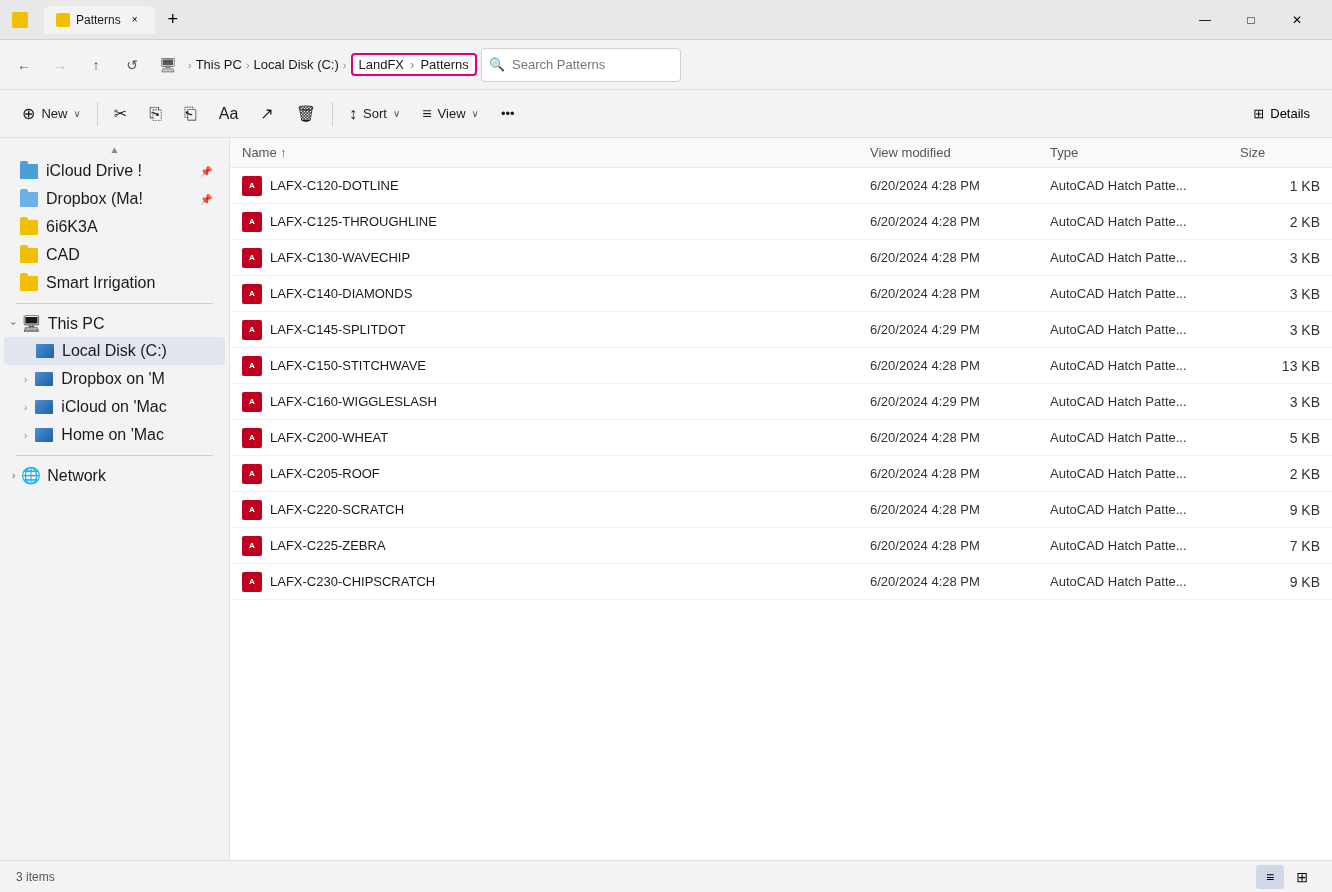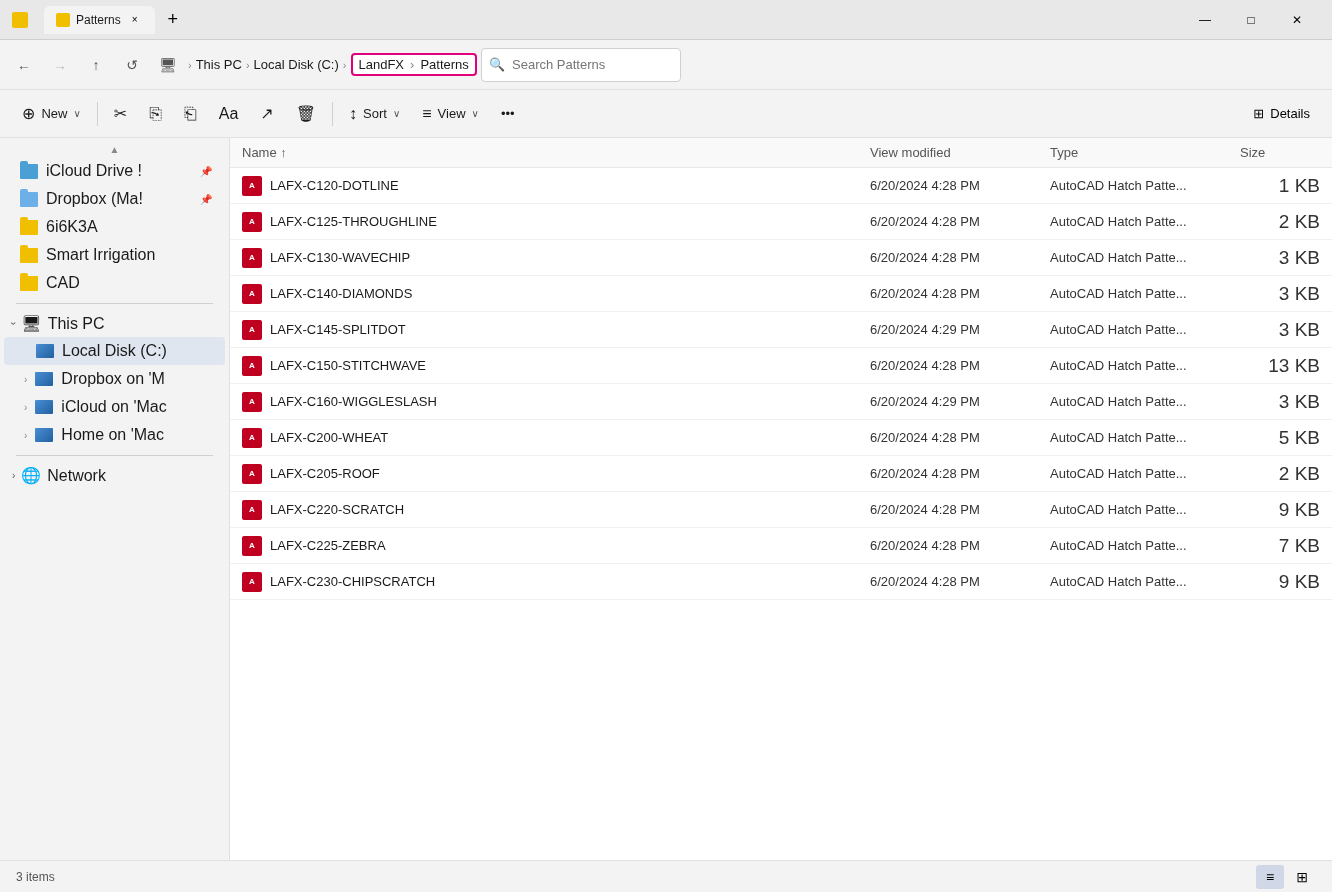--- a/index.html
+++ b/index.html
@@ -192,21 +192,21 @@
       align-items: center;
       justify-content: center;
       font-size: 8px;
       font-weight: bold;
       color: white;
       flex-shrink: 0;
     }
     .file-name-text { font-size: 13px; overflow: hidden; text-overflow: ellipsis; white-space: nowrap; }
     .col-date-val { width: 180px; flex-shrink: 0; font-size: 13px; color: #333; }
     .col-type-val { width: 190px; flex-shrink: 0; font-size: 13px; color: #333; }
-    .col-size-val { width: 80px; flex-shrink: 0; font-size: 19px; color: #333; text-align: right; }
+    .col-size-val { width: 80px; flex-shrink: 0; font-size: 14px; color: #333; text-align: right; }
 
     
     .status-bar {
       height: 32px;
       background: #f3f3f3;
       border-top: 1px solid #e0e0e0;
       display: flex;
       align-items: center;
       padding: 0 16px;
       justify-content: space-between;
@@ -349,30 +349,30 @@
       <span class="sidebar-label">6i6K3A</span>
     </div>
 
 
     <div class="sidebar-item">
       <div class="sidebar-icon">
         <div style="width:18px;height:15px;background:#f0c000;border-radius:1px;position:relative;">
           <div style="position:absolute;top:-3px;left:0;width:8px;height:4px;background:#f0c000;border-radius:2px 2px 0 0;"></div>
         </div>
       </div>
-      <span class="sidebar-label">Smart Irrigation</span>
+      <span class="sidebar-label">CAD</span>
     </div>
 
     <div class="sidebar-item">
       <div class="sidebar-icon">
         <div style="width:18px;height:15px;background:#f0c000;border-radius:1px;position:relative;">
           <div style="position:absolute;top:-3px;left:0;width:8px;height:4px;background:#f0c000;border-radius:2px 2px 0 0;"></div>
         </div>
       </div>
-      <span class="sidebar-label">CAD</span>
+      <span class="sidebar-label">Smart Irrigation</span>
     </div>
 
     <div class="sidebar-divider"></div>
 
     <div class="sidebar-group-row">
       <span class="chevron chevron-down">›</span>
       <span style="font-size:16px;">🖥</span>
       <span class="sidebar-label">This PC</span>
     </div>
 

